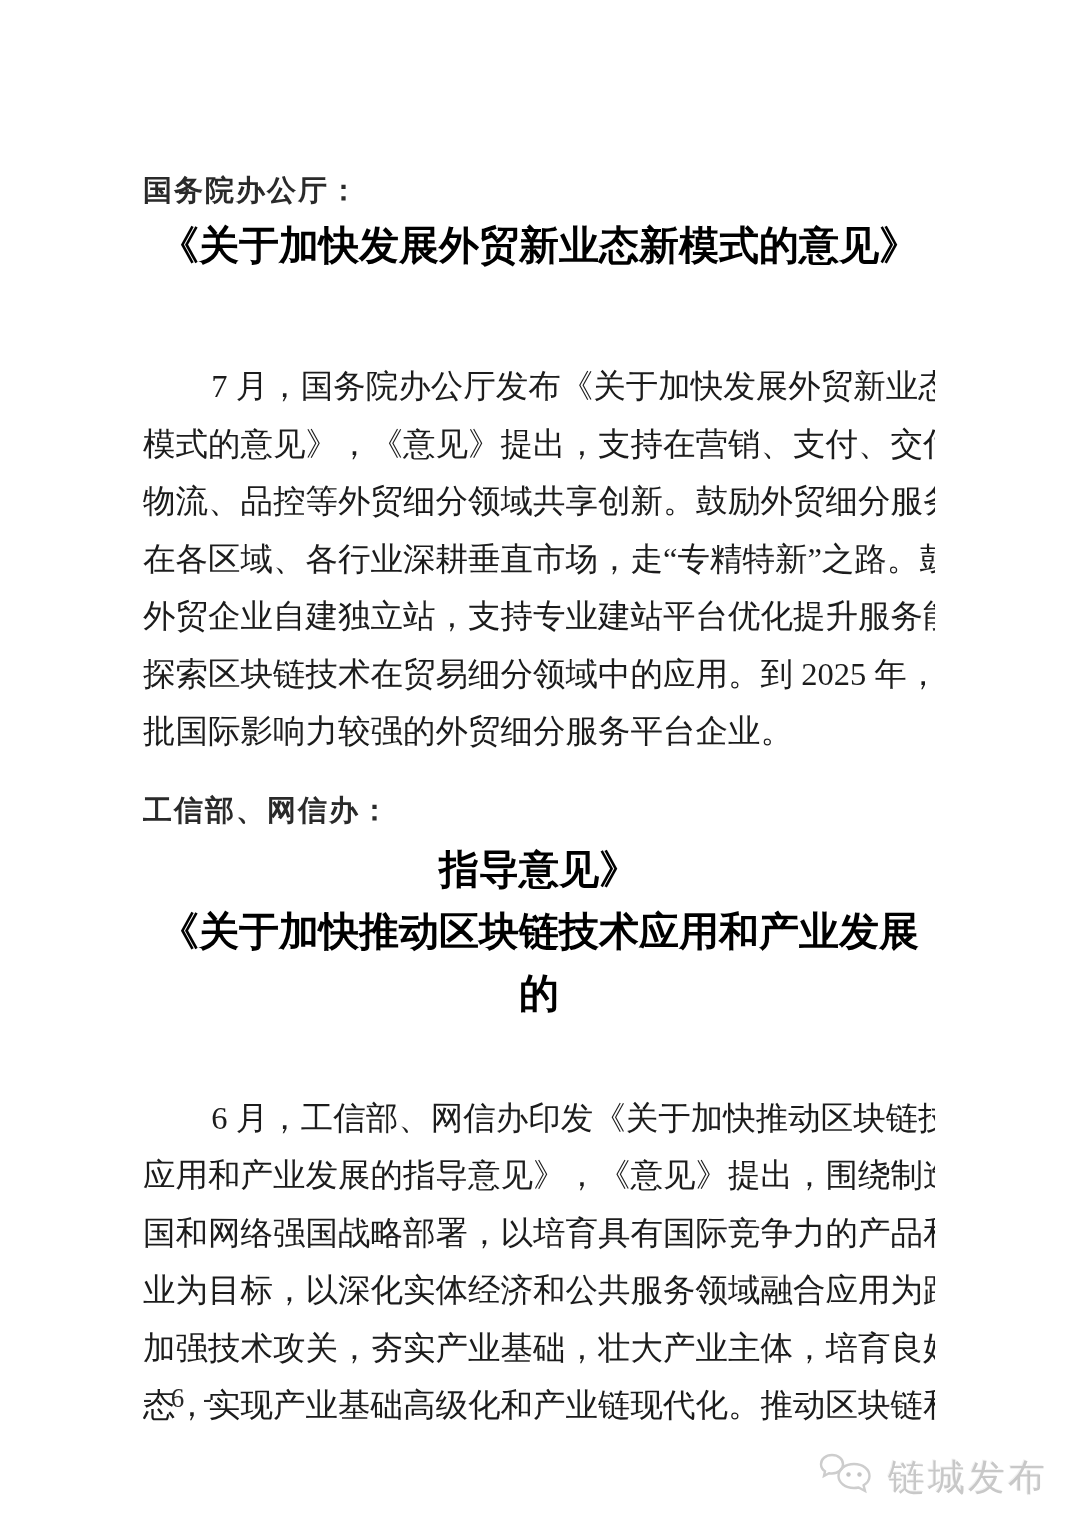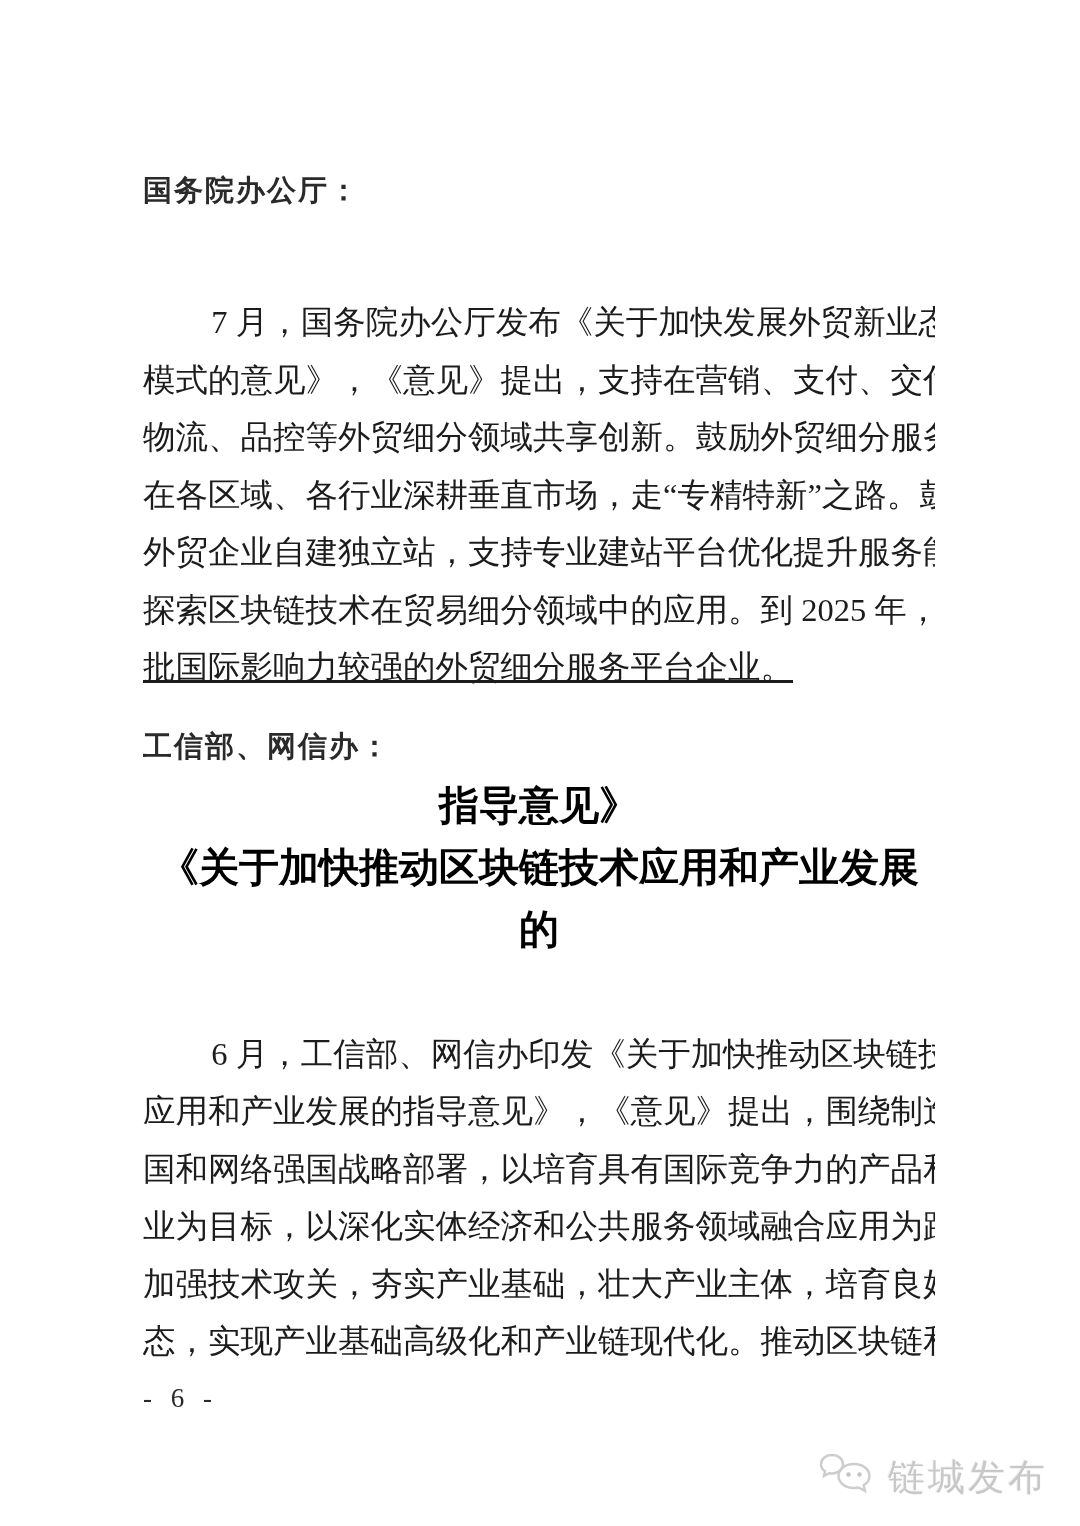--- a/index.html
+++ b/index.html
@@ -53,21 +53,20 @@
     white-space: nowrap;
     text-align: justify;
     text-align-last: justify;
     overflow: hidden;
     color: #1c1c1c;
   }
   .para-line.indent { text-indent: 2.1em; }
   .para-line.lastline {
     text-align: right;
     text-align-last: left;
-    text-decoration: underline;
   }
   .page-number {
     position: absolute;
     left: 143px;
     top: 1383px;
     font-family: "Liberation Serif", "DejaVu Serif", serif;
     font-size: 27px;
     letter-spacing: 6px;
     color: #2a2a2a;
   }
@@ -90,20 +89,21 @@
   }
 </style>
 </head>
 <body>
 
 <div class="page">
   <div class="content">
 
     <div class="issuer issuer-1">国务院办公厅：</div>
 
+    <div class="doc-title doc-title-1">《关于加快发展外贸新业态新模式的意见》</div>
 
     <div class="para para-1">
       <div class="para-line indent">7 月，国务院办公厅发布《关于加快发展外贸新业态新</div>
       <div class="para-line">模式的意见》，《意见》提出，支持在营销、支付、交付、</div>
       <div class="para-line">物流、品控等外贸细分领域共享创新。鼓励外贸细分服务平台</div>
       <div class="para-line">在各区域、各行业深耕垂直市场，走“专精特新”之路。鼓励</div>
       <div class="para-line">外贸企业自建独立站，支持专业建站平台优化提升服务能力。</div>
       <div class="para-line">探索区块链技术在贸易细分领域中的应用。到 2025 年，形成一</div>
       <div class="para-line lastline">批国际影响力较强的外贸细分服务平台企业。</div>
     </div>

